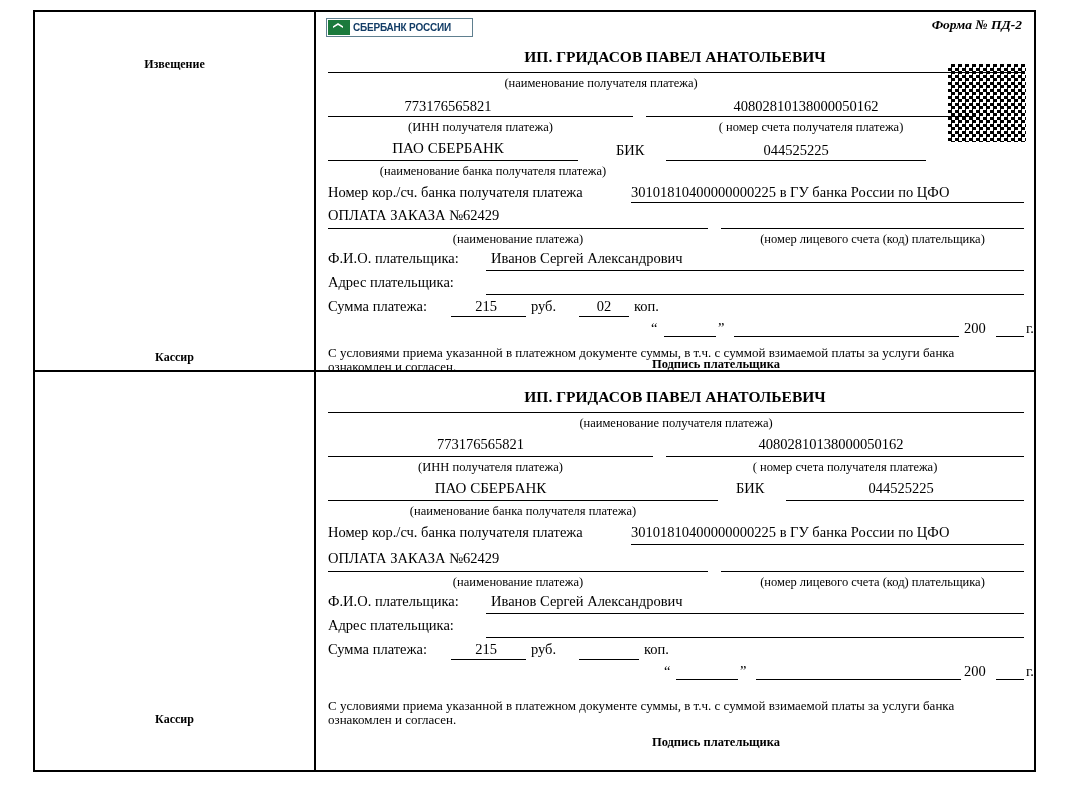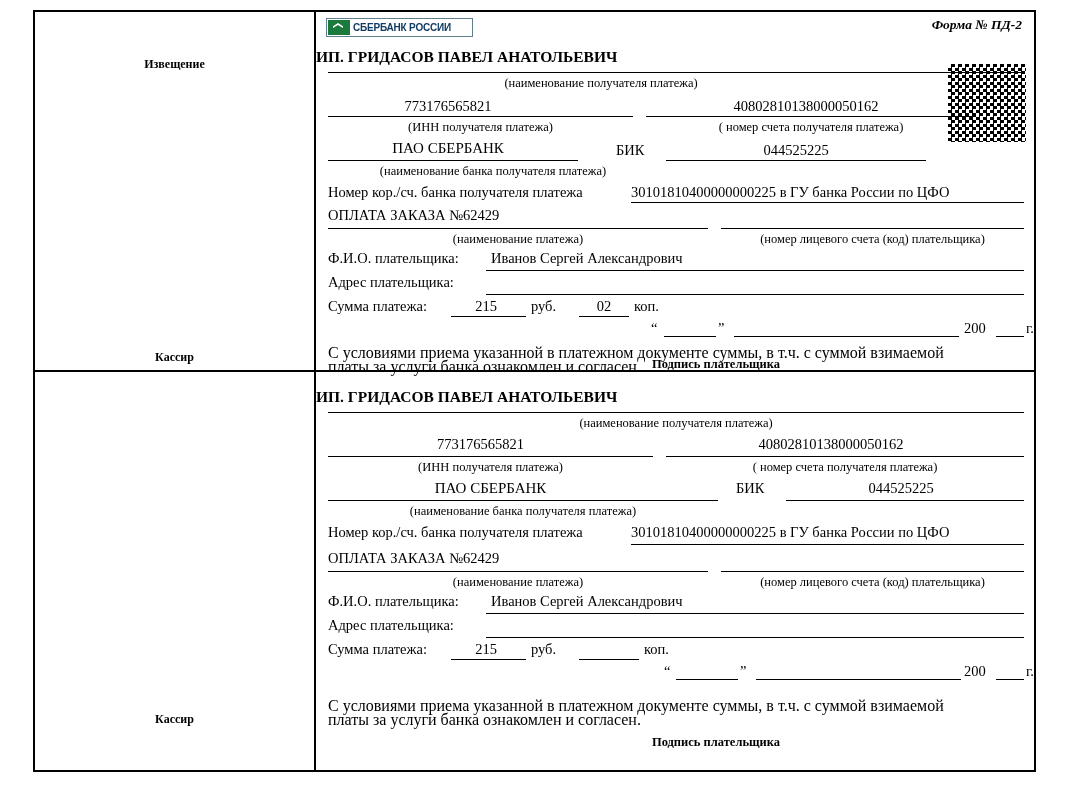--- a/index.html
+++ b/index.html
@@ -12,24 +12,24 @@
   .left-col{width:281px;box-sizing:border-box;border-right:2px solid #000;position:relative;flex:0 0 281px;}
   .right-col{flex:1 1 auto;position:relative;box-sizing:border-box;padding:0;}
   .lbl{position:absolute;width:100%;text-align:center;font-weight:bold;font-size:12px;}
   .sber-logo{position:absolute;left:10px;top:6px;width:145px;height:17px;border:1px solid #5f7f8f;background:#ffffff;display:flex;align-items:center;}
   .sber-logo .mark{width:22px;height:15px;margin-left:1px;background:#1a7a3c;display:block;position:relative;}
   .sber-logo .mark:after{content:"";position:absolute;left:5px;top:3px;width:10px;height:9px;background:#ffffff;clip-path:polygon(0 35%,50% 0,100% 35%,100% 55%,50% 22%,0 55%);}
   .sber-logo .txt{font-family:"Liberation Sans", sans-serif;font-size:10px;font-weight:bold;color:#123c66;margin-left:3px;letter-spacing:-0.2px;}
   .formno{position:absolute;right:12px;top:5px;font-weight:bold;font-style:italic;font-size:13.5px;}
   .qr{position:absolute;right:8px;top:52px;width:78px;height:78px;background:
      repeating-conic-gradient(#000 0% 25%, #ffffff 0% 50%) 0 0/7px 7px;}
-  .recipient{position:absolute;left:0;right:0;font-weight:bold;font-size:15.5px;}
+  .recipient{position:absolute;left:0;right:0;text-align:center;font-weight:bold;font-size:15.5px;}
   .cap{font-size:12.5px;text-align:center;}
   .row{position:absolute;font-size:14.5px;}
-  .smalltext{font-size:16px;line-height:14px;}
+  .smalltext{font-size:13px;line-height:14px;}
   .sign{font-weight:bold;font-size:12.5px;text-align:center;}
   .hr{position:absolute;border-bottom:1px solid #000;}
 </style>
 </head>
 <body>
 
 <div class="page">
   <div class="form">
 
     <div class="section top">

